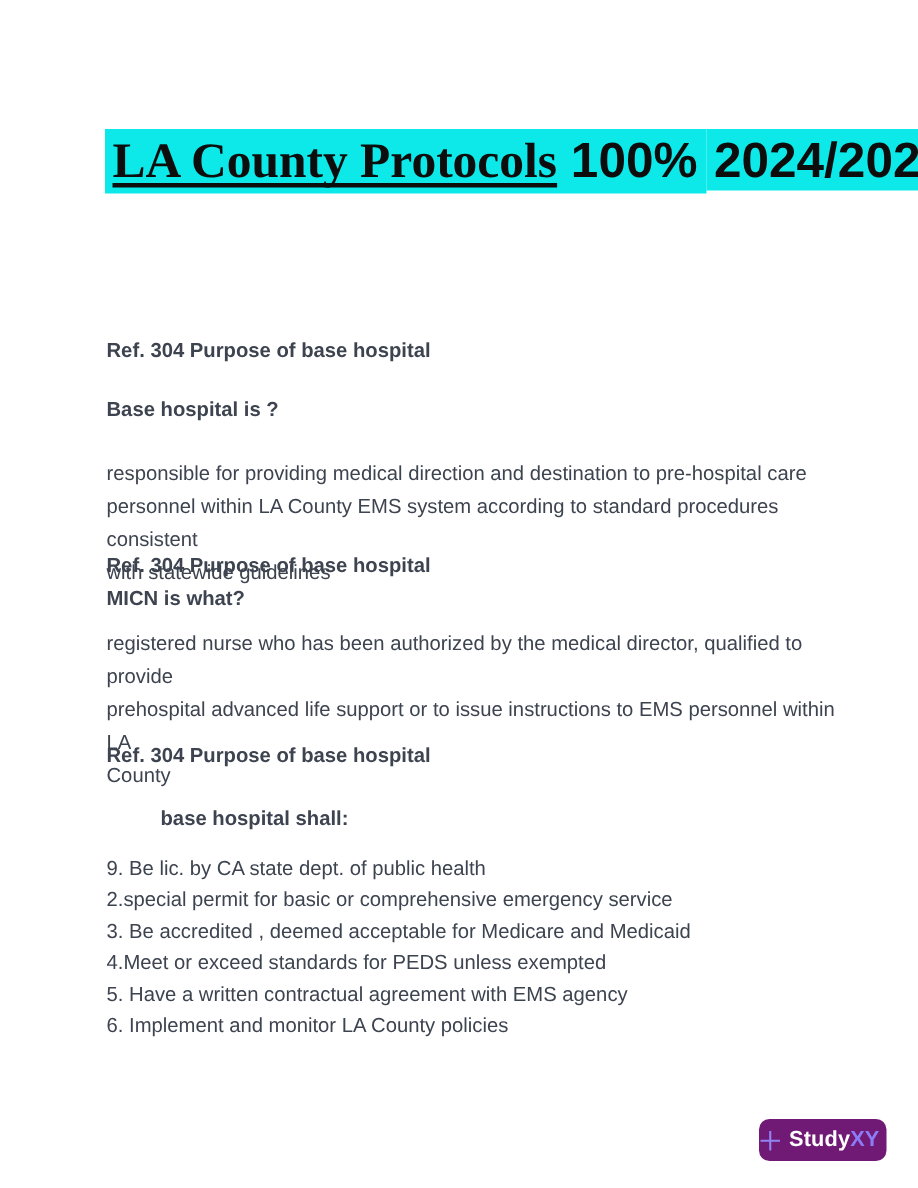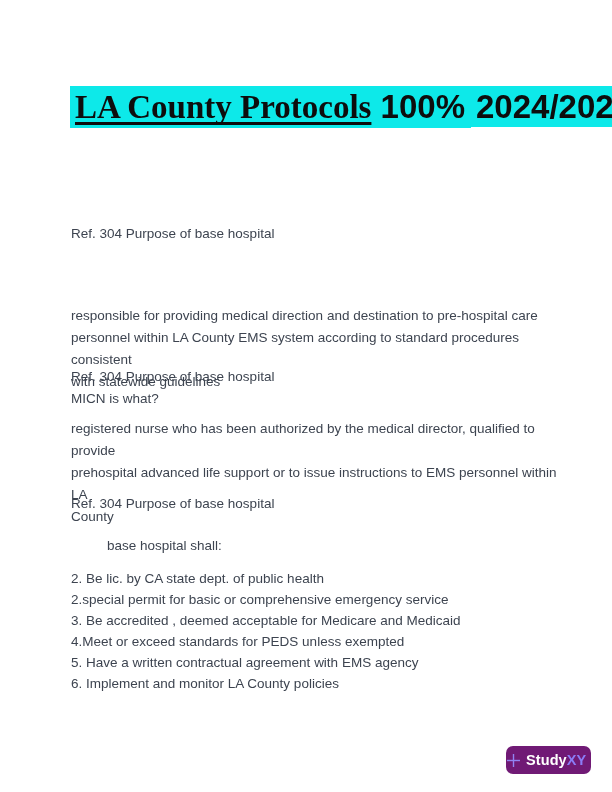--- a/index.html
+++ b/index.html
@@ -35,21 +35,21 @@
   .hl-line .sans{font-family:"Liberation Sans", sans-serif;}
   
   .txt{
     position:absolute;left:71px;
     color:#3d4450;
     font-size:13.5px;
     line-height:22px;
     width:500px;
     white-space:pre-line;
   }
-  .bold{font-weight:400;}
+  .bold{font-weight:700;}
   .list{line-height:21px;white-space:normal;}
   .list .li{white-space:nowrap;}
   
   .brand-badge{
     position:absolute;left:506px;top:746px;
     width:85px;height:28px;
     background:#701a75;
     border-radius:7px;
     display:flex;align-items:center;
     gap:5px;
@@ -67,35 +67,36 @@
 <body>
 
 <div class="page">
 
   <div class="title-block">
     <div class="hl-line"><span class="serif">LA County Protocols</span><span class="sans"> 100%</span></div>
     <div class="hl-line sans">2024/2025 CORRECT</div>
   </div>
 
   <div class="txt bold" style="top:223px;">Ref. 304 Purpose of base hospital</div>
+  <div class="txt bold" style="top:262px;">Base hospital is ?</div>
   <div class="txt" style="top:305px;">responsible for providing medical direction and destination to pre-hospital care
 personnel within LA County EMS system according to standard procedures consistent
 with statewide guidelines</div>
 
   <div class="txt bold" style="top:366px;">Ref. 304 Purpose of base hospital
 MICN is what?</div>
   <div class="txt" style="top:418px;">registered nurse who has been authorized by the medical director, qualified to provide
 prehospital advanced life support or to issue instructions to EMS personnel within LA
 County</div>
 
   <div class="txt bold" style="top:493px;">Ref. 304 Purpose of base hospital</div>
   <div class="txt bold" style="top:535px;margin-left:36px;">base hospital shall:</div>
 
   <div class="txt list" style="top:568px;">
-    <div class="li">2. Be lic. by CA state dept. of public health</div>
+    <div class="li">9. Be lic. by CA state dept. of public health</div>
     <div class="li">2.special permit for basic or comprehensive emergency service</div>
     <div class="li">3. Be accredited , deemed acceptable for Medicare and Medicaid</div>
     <div class="li">4.Meet or exceed standards for PEDS unless exempted</div>
     <div class="li">5. Have a written contractual agreement with EMS agency</div>
     <div class="li">6. Implement and monitor LA County policies</div>
   </div>
 
   <div class="brand-badge">
     <span class="plus">
       <svg width="15" height="15" viewBox="0 0 15 15">

